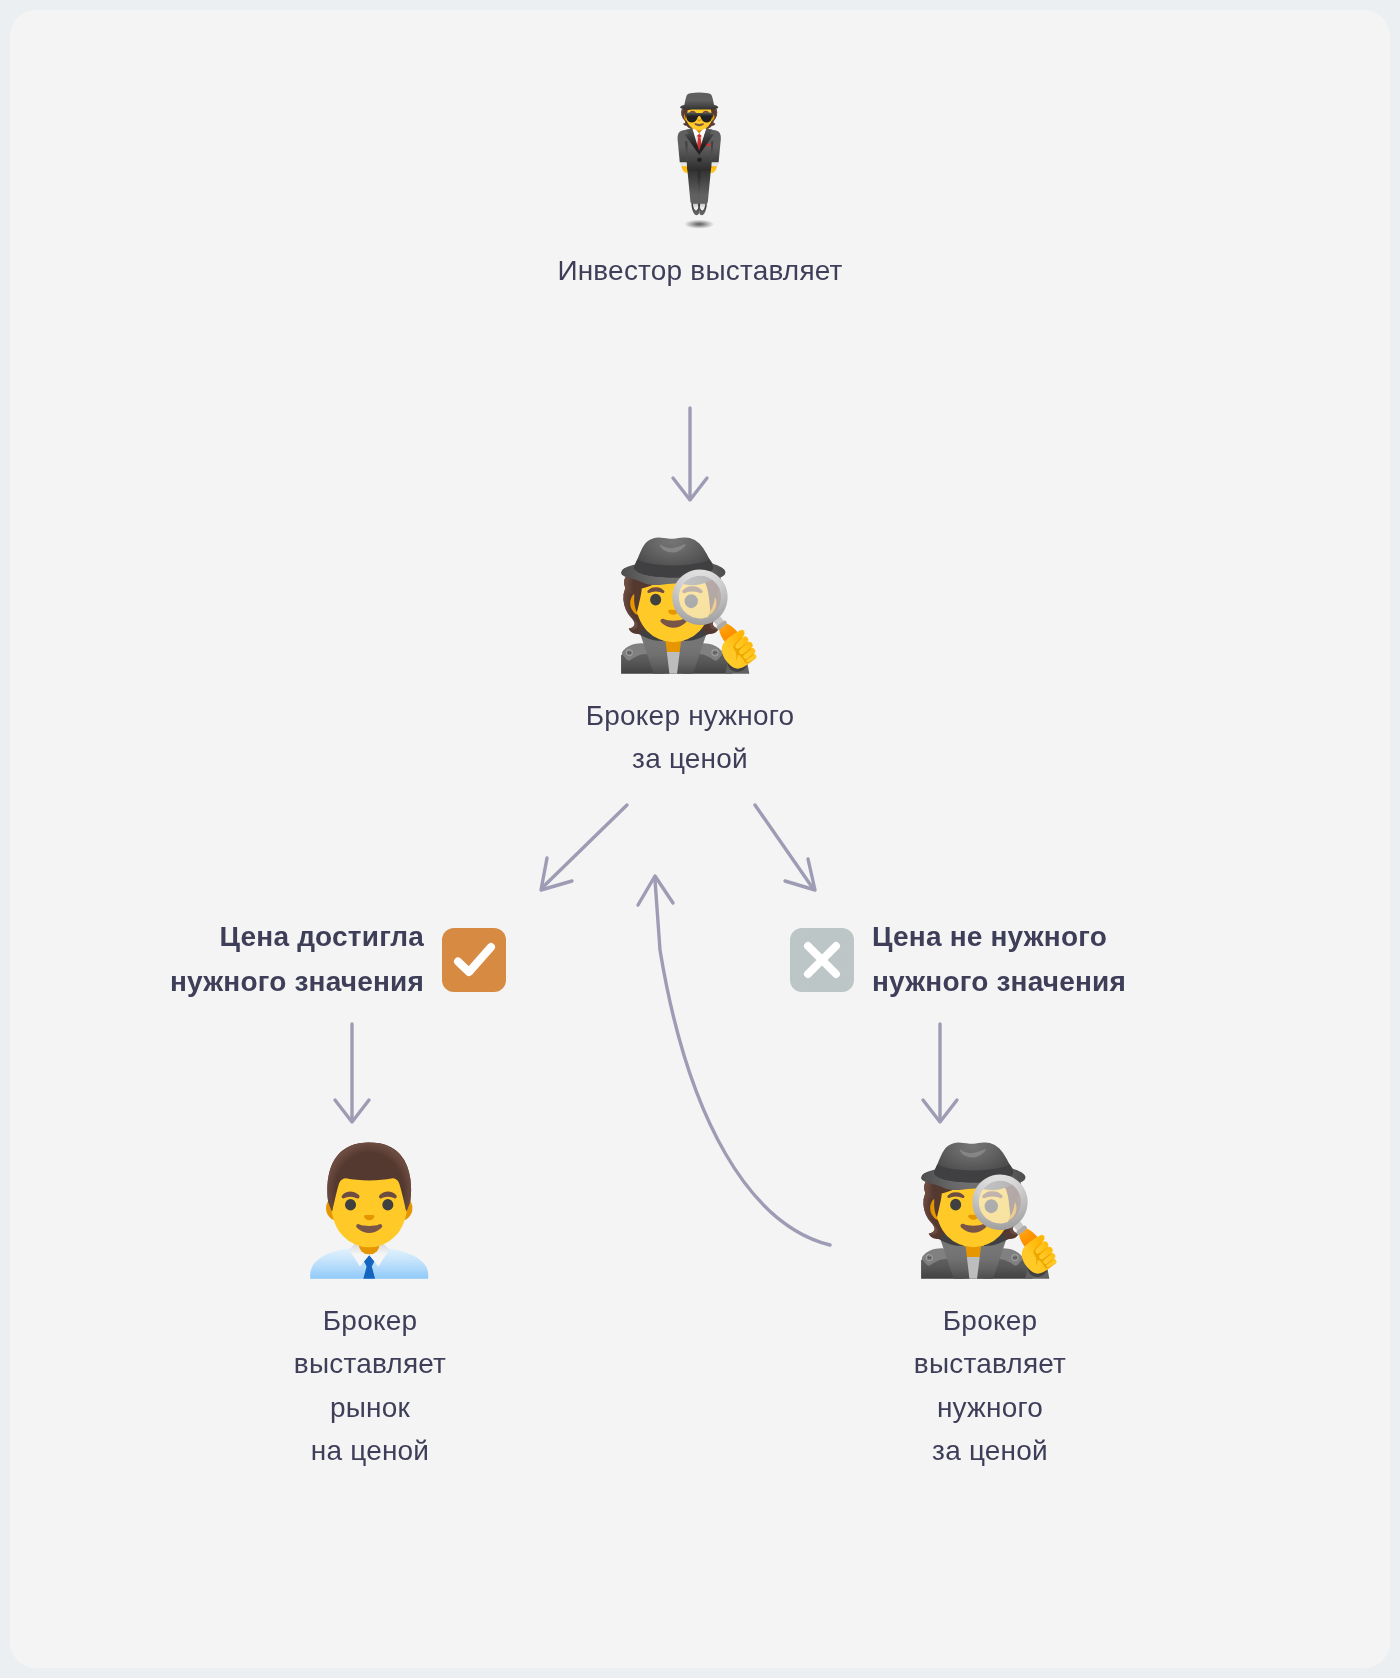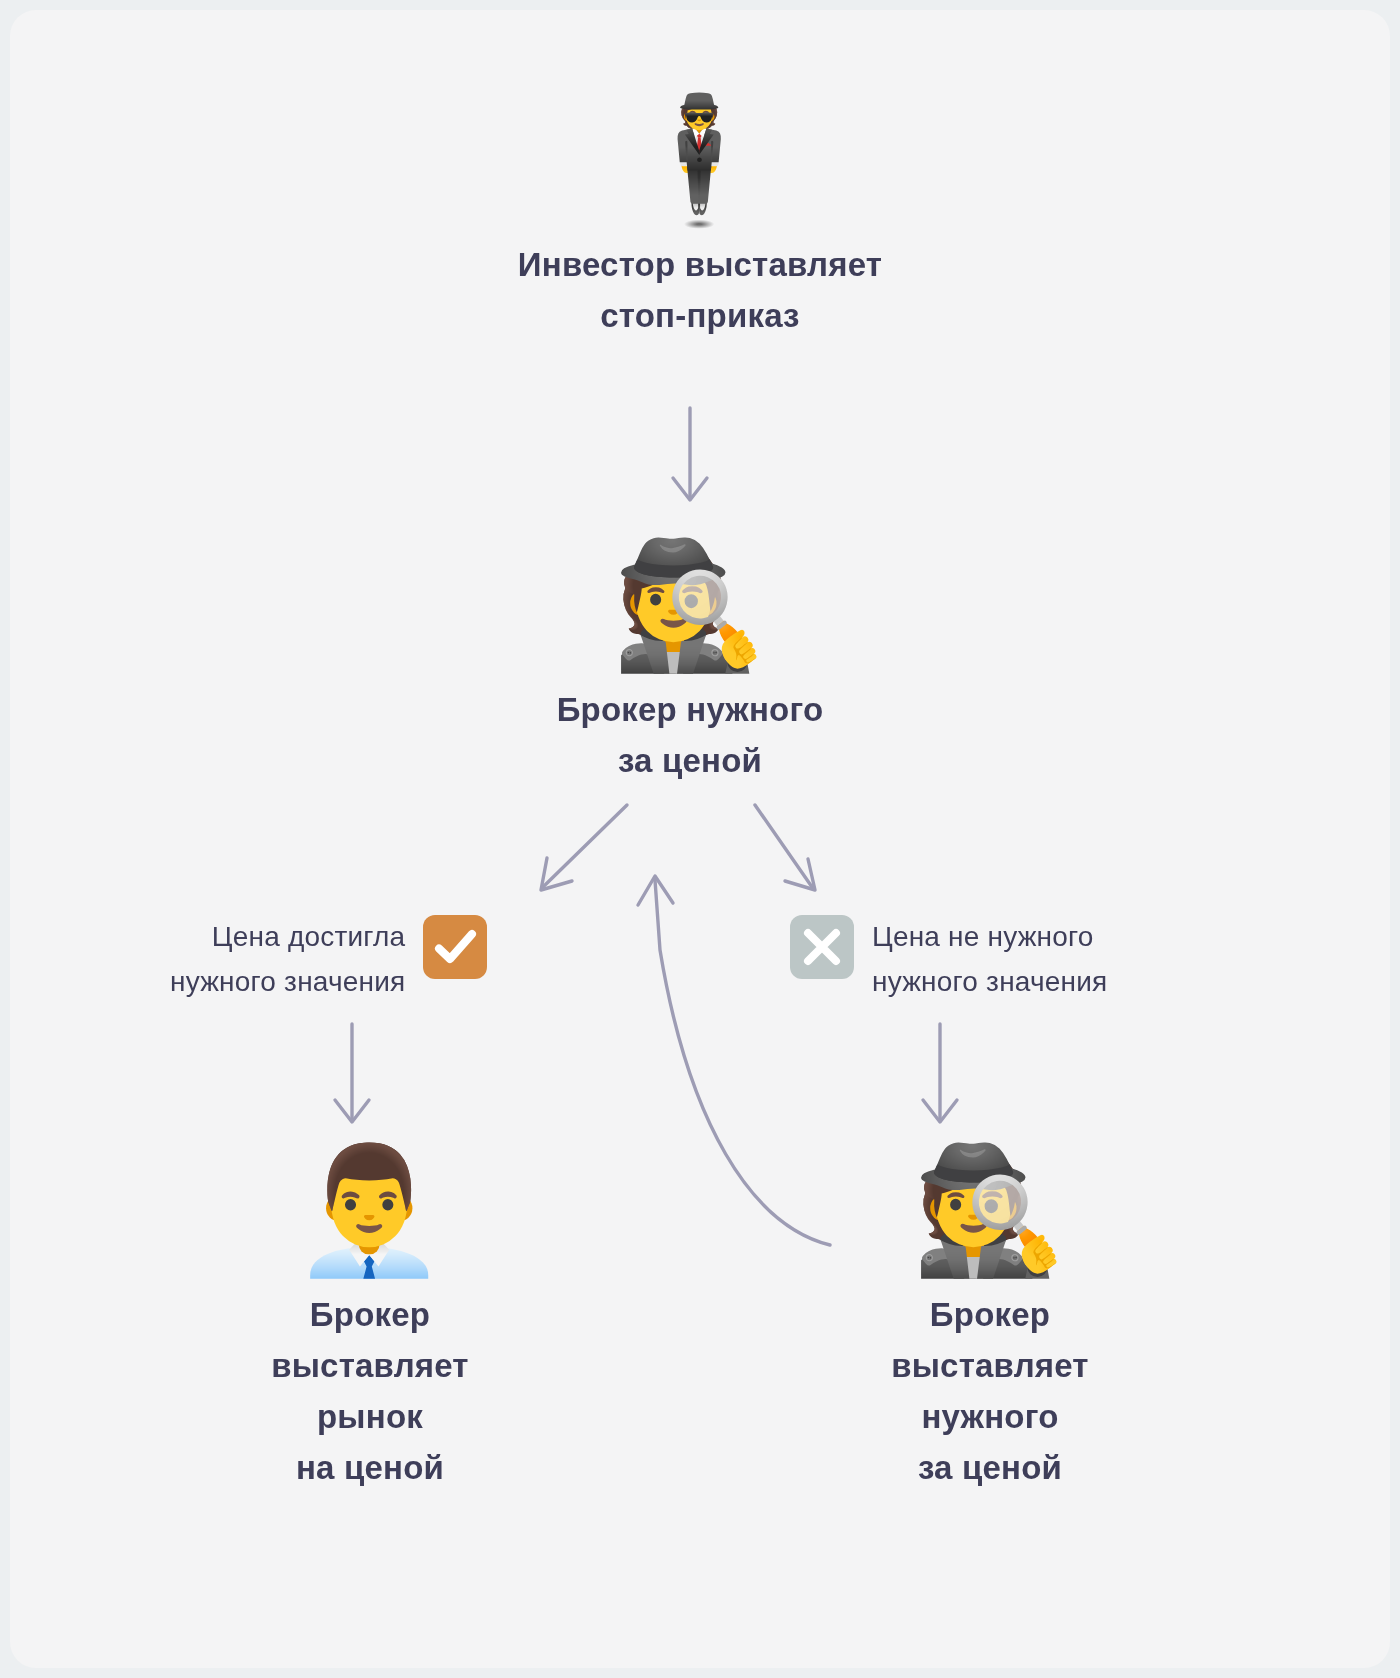--- a/index.html
+++ b/index.html
@@ -43,42 +43,43 @@
   .node .emoji {
     font-size: 124px;
     line-height: 1.0;
     height: 150px;
     display: flex;
     align-items: center;
     justify-content: center;
     user-select: none;
   }
   .node .caption {
-    margin-top: 4px;
+    margin-top: 14px;
     color: #3e3e59;
-    font-size: 33px;
+    font-size: 28px;
     line-height: 1.55;
-    font-weight: 700;
+    font-weight: 400;
     letter-spacing: 0.2px;
     white-space: nowrap;
   }
   .node .caption .ln { display: block; }
 
   
   #node-investor { left: 430px; top:  75px; width: 520px; }
   #node-broker-watch { left: 420px; top: 520px; width: 520px; }
   #node-broker-order { left: 200px; top: 1125px; width: 320px; }
   #node-broker-continue { left: 820px; top: 1125px; width: 320px; }
 
   
   .decision {
     position: absolute;
     display: flex;
-    align-items: flex-start;
+    align-items: center;
     gap: 18px;
+    font-weight: bold;
   }
   .decision .dtext {
     color: #3e3e59;
     font-size: 28px;
     line-height: 1.6;
     letter-spacing: 0.2px;
     white-space: nowrap;
   }
   .decision .dtext .ln { display: block; }
   #decision-yes { left: 160px; top: 905px; }
@@ -143,21 +144,20 @@
     <g>
       <path class="arrowline" d="M 820 1235 C 740 1215 678 1110 650 940 L 645 870"></path>
       <path class="arrowline" d="M 628 895 L 645 866 L 663 893"></path>
     </g>
   </svg>
 
   <div class="node" id="node-investor">
     <div class="emoji">🕴️</div>
     <div class="caption">
       <span class="ln">Инвестор выставляет</span>
-      <span class="ln">стоп-приказ</span>
     </div>
   </div>
 
   <div class="node" id="node-broker-watch">
     <div class="emoji">🕵️</div>
     <div class="caption">
       <span class="ln">Брокер нужного</span>
       <span class="ln">за ценой</span>
     </div>
   </div>

